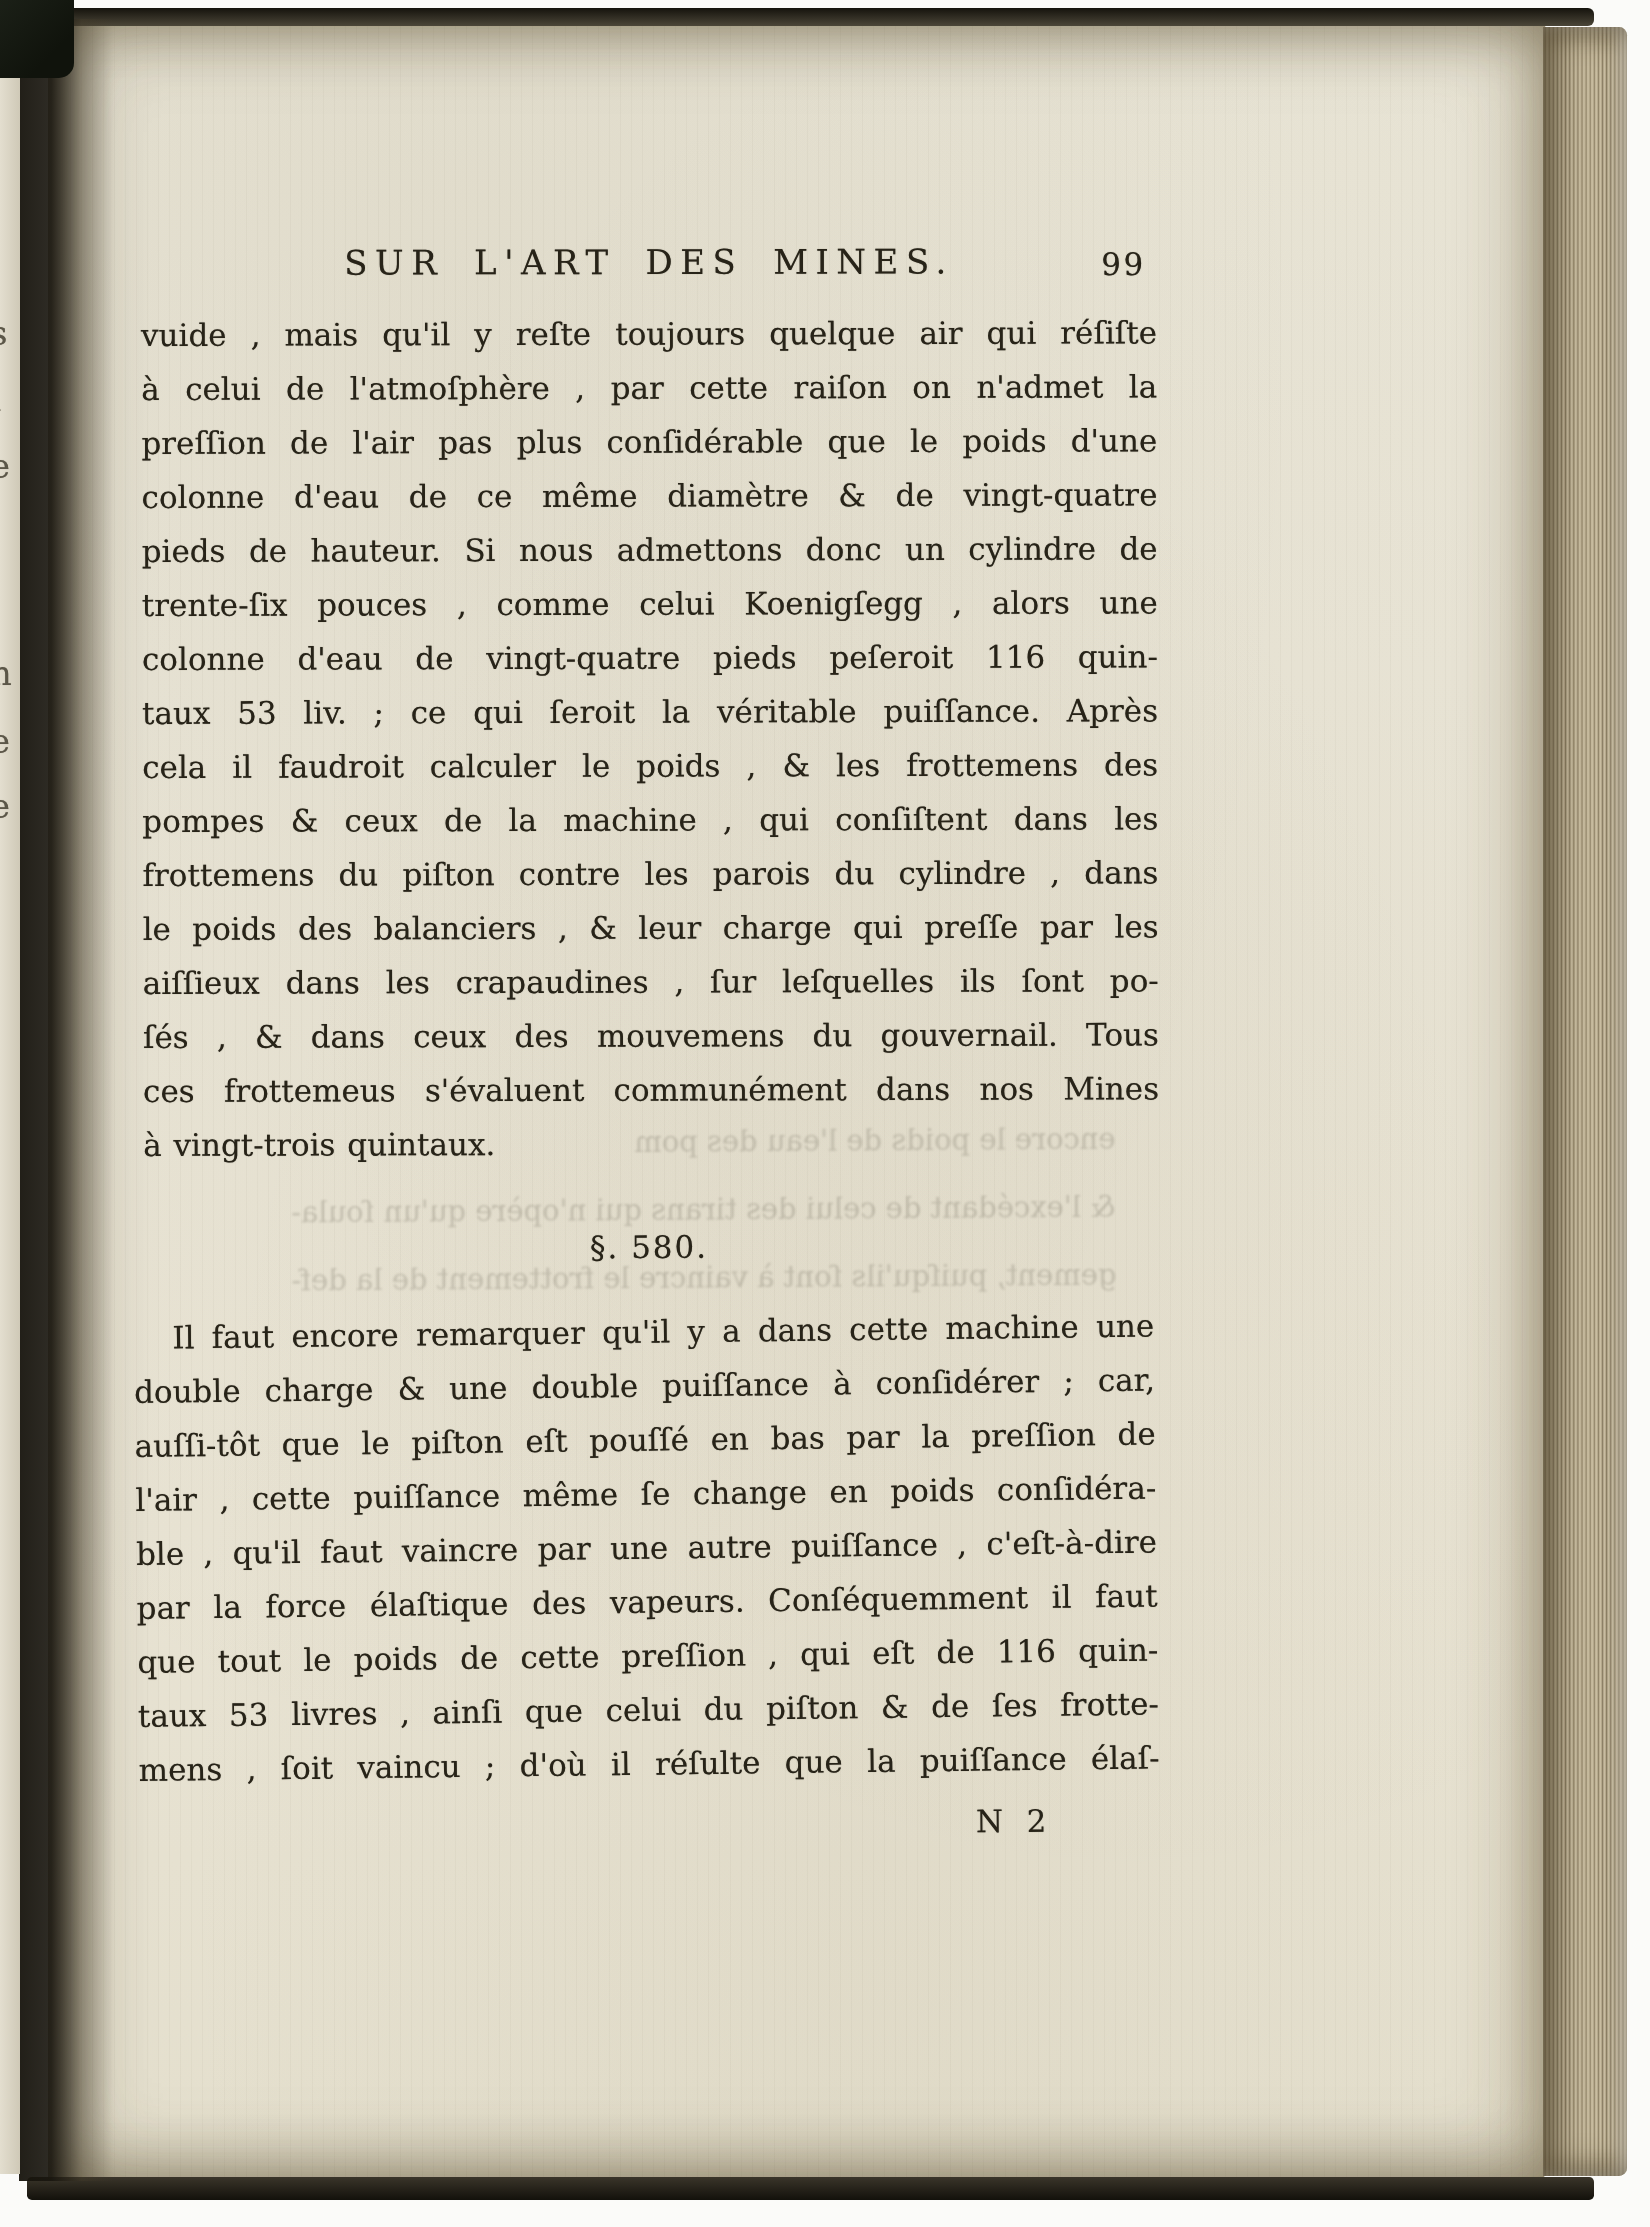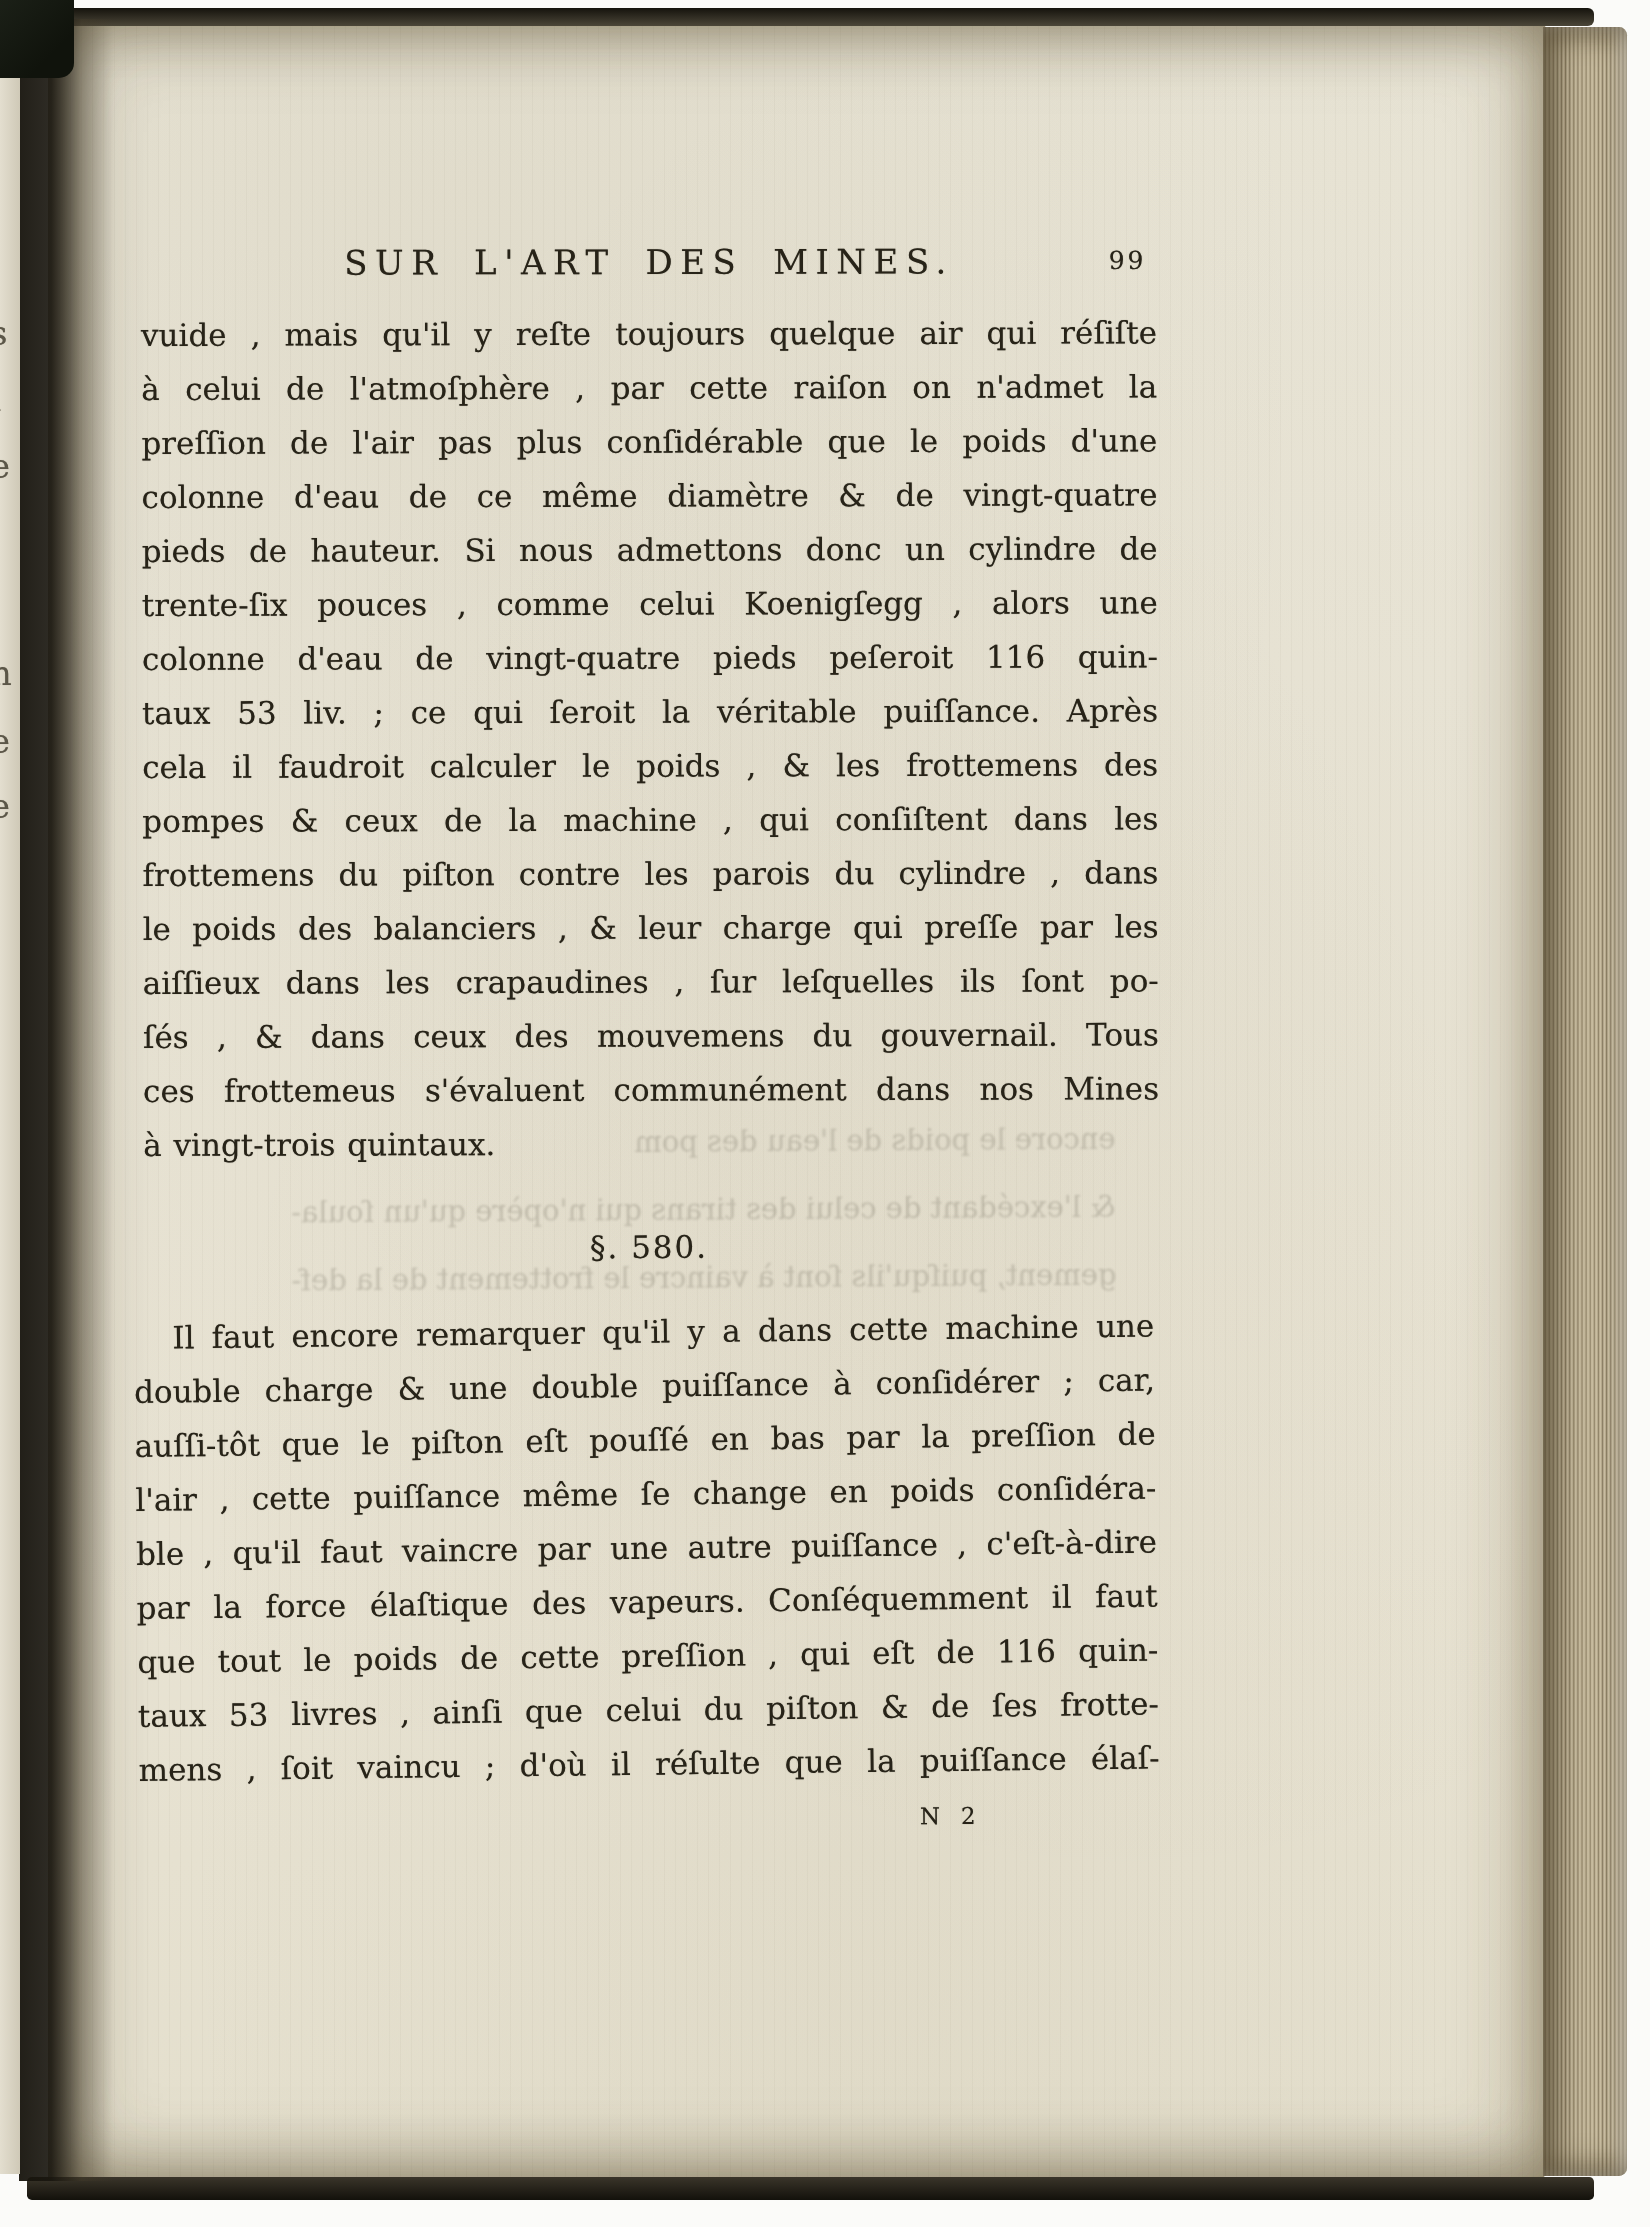--- a/index.html
+++ b/index.html
@@ -97,42 +97,42 @@
   .header {
     left: 141px; top: 242px; width: 1016px; height: 50px;
     transform: rotate(-.12deg);
   }
   .header .title {
     display: block; text-align: center;
     font-size: 34px; letter-spacing: .22em; word-spacing: .34em;
   }
   .header .pageno {
     position: absolute; right: 11px; top: 5.4px;
-    font-size: 25px; letter-spacing: 2.7px; text-align: center;
+    font-size: 31px; letter-spacing: 2.7px; text-align: center;
   }
   .para { left: 141px; width: 1016px; }
   .p1 { top: 308px; transform: rotate(-.15deg); transform-origin: left top; }
   .p2 { left: 136px; top: 1311px; width: 1021px;
         transform: rotate(-.7deg); transform-origin: left center; }
   .line {
     height: 54px; line-height: 54px;
     font-size: 31px; word-spacing: 2px;
     text-align: justify; text-align-last: justify;
     white-space: nowrap;
   }
   .line.flush-left { text-align-last: left; }
   .line.indent { padding-left: 39px; }
   .section-heading {
     left: 141px; top: 1229px; width: 1016px;
     text-align: center; font-size: 31px; letter-spacing: 2px;
     transform: rotate(-.3deg);
   }
   .catchword {
-    left: 920px; top: 1803px;
-    font-size: 23px; letter-spacing: 6.8px;
+    left: 976px; top: 1803px;
+    font-size: 31px; letter-spacing: 6.8px;
     transform: rotate(-.5deg);
   }
 
   
   .showthrough {
     position: absolute; left: 163px; top: 1108px; width: 953px;
     transform: scaleX(-1) rotate(.4deg);
     opacity: .20; filter: blur(1.1px);
     color: #3e392b; z-index: 2;
   }

